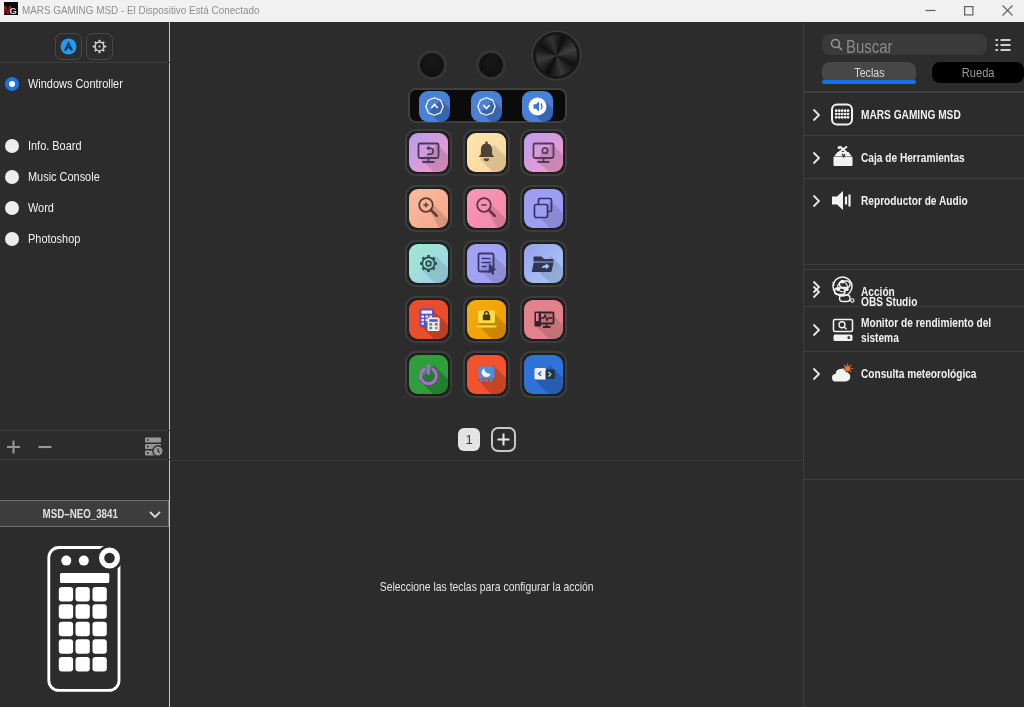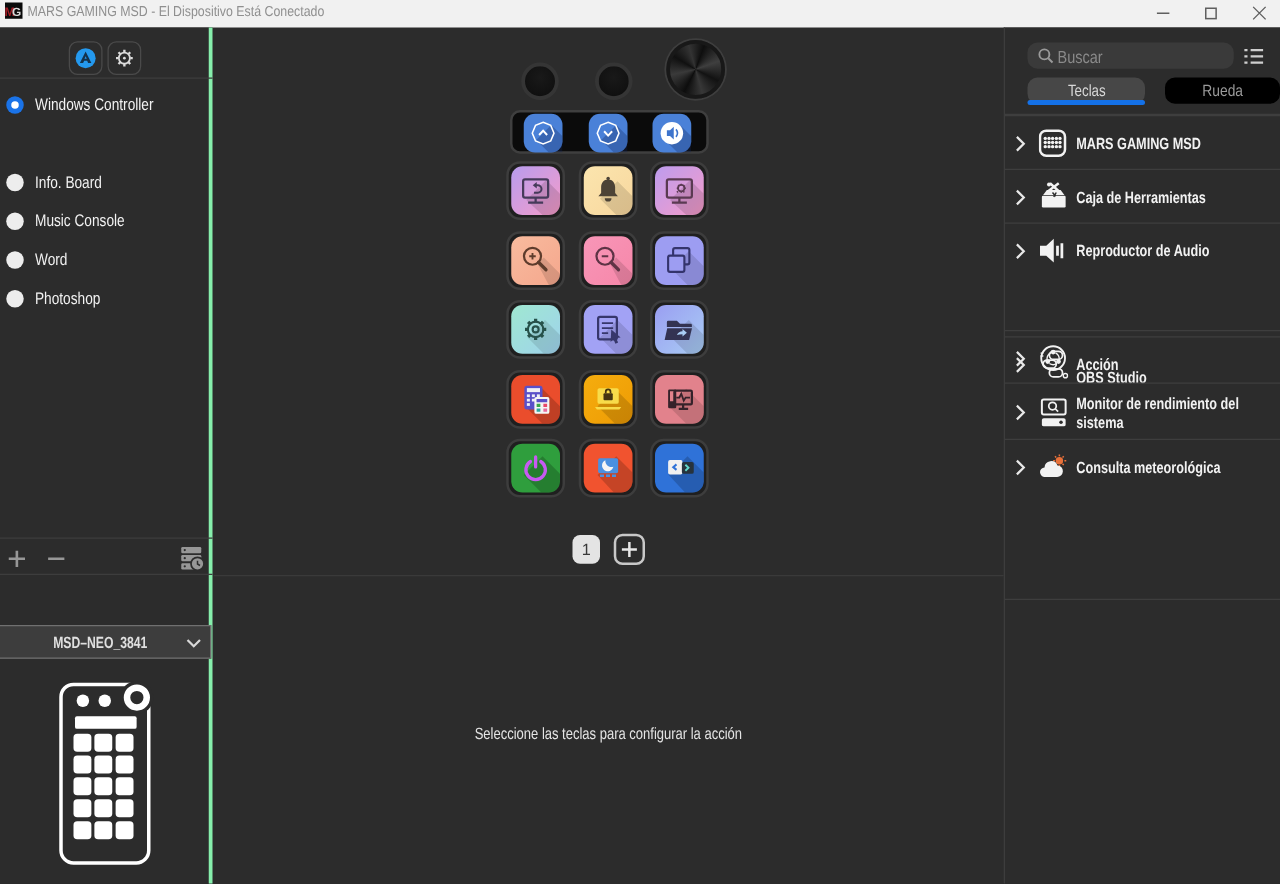--- a/index.html
+++ b/index.html
@@ -2,21 +2,21 @@
 <html><head>
 <meta charset="utf-8">
 <style>
 html,body{margin:0;padding:0;}
 body{width:1024px;height:707px;overflow:hidden;background:#2c2c2c;font-family:"Liberation Sans",sans-serif;position:relative;}
 
 #titlebar{position:absolute;left:0;top:0;width:1024px;height:22px;background:#f1f1f1;}
 #appicon{position:absolute;left:4px;top:3px;width:15px;height:15px;background:#0a0a0a;}
 #title{position:absolute;left:22px;top:4px;font-size:11.5px;color:#8f8f8f;}
 
-#leftbar{position:absolute;left:0;top:22px;width:170px;height:685px;background:#2c2c2c;border-right:3px solid #86efac;box-sizing:border-box;}
+#leftbar{position:absolute;left:0;top:22px;width:170px;height:685px;background:#2c2c2c;border-right:1px solid #86efac;box-sizing:border-box;}
 .topbtn{position:absolute;width:27px;height:27px;border:1px solid #4a4a4a;border-radius:7px;box-sizing:border-box;}
 #sep1{position:absolute;left:0;top:40px;width:170px;height:1px;background:#3d3d3d;}
 .radio-item{position:absolute;left:0;width:170px;height:20px;}
 .radio-circle{position:absolute;left:5px;top:3px;width:14px;height:14px;border-radius:50%;background:#ededed;}
 .radio-circle.sel{background:#1a73e8;}
 .radio-circle.sel::after{content:"";position:absolute;left:4px;top:4px;width:6px;height:6px;border-radius:50%;background:#fff;}
 .radio-label{position:absolute;left:28px;top:2px;font-size:13.5px;color:#f2f2f2;}
 #tools-row{position:absolute;left:0;top:408px;width:170px;height:30px;border-top:1px solid #3d3d3d;border-bottom:1px solid #3d3d3d;box-sizing:border-box;color:#999;}
 #dispositivo{position:absolute;left:0;top:452px;width:170px;text-align:center;font-size:16px;font-weight:bold;color:#fff;margin-top:28px;}
 #dropdown{position:absolute;left:-1px;top:478px;width:170px;height:27px;background:#3d3d3d;border:1px solid #707070;box-sizing:border-box;}
@@ -28,21 +28,21 @@
 .bluekey{position:absolute;top:69px;width:31px;height:31px;border-radius:9px;background:#4a81d8;}
 .gridframe{position:absolute;width:47px;height:47px;border:2px solid #3d3d3d;border-radius:11px;background:#1f1f1f;box-sizing:border-box;}
 .gridkey{position:absolute;width:39px;height:39px;border-radius:9px;overflow:hidden;}
 #pag1{position:absolute;left:287px;top:406px;width:22px;height:23px;background:#e4e4e4;border-radius:6px;color:#3a3a3a;font-size:13px;text-align:center;line-height:23px;}
 #pag2{position:absolute;left:320px;top:405px;width:25px;height:25px;border:2px solid #c8c8c8;border-radius:7px;box-sizing:border-box;}
 #centersep{position:absolute;left:0;top:438px;width:632px;height:1px;background:#3a3a3a;}
 #hint{position:absolute;left:0;top:557px;width:632px;text-align:center;font-size:13px;color:#e4e4e4;}
 
 #rightbar{position:absolute;left:803px;top:22px;width:221px;height:685px;background:#2c2c2c;border-left:1px solid #3d3d3d;box-sizing:border-box;}
 #searchbox{position:absolute;left:18px;top:12px;width:165px;height:21px;background:#3a3a3a;border-radius:8px;}
-#searchbox>span{position:absolute;left:24px;top:3px;font-size:14px;color:#8a8a8a;}
+#searchbox>span{position:absolute;left:24px;top:3px;font-size:18px;color:#8a8a8a;}
 #tab1{position:absolute;left:18px;top:40px;width:94px;height:21px;background:#474747;border-radius:8px;color:#d8d8d8;font-size:13px;text-align:center;line-height:21px;}
 #tab1u{position:absolute;left:18px;top:58px;width:94px;height:4px;background:#1471e8;border-radius:2px;}
 #tab2{position:absolute;left:128px;top:40px;width:92px;height:21px;background:#000000;border-radius:8px;color:#9a9a9a;font-size:13px;text-align:center;line-height:21px;}
 .rrow{position:absolute;left:0;width:221px;border-top:1px solid #3e3e3e;}
 .rchev{position:absolute;left:8px;color:#e8e8e8;}
 .ricon{position:absolute;left:27px;}
 .rlabel{position:absolute;left:57px;font-size:13px;font-weight:bold;color:#f2f2f2;white-space:nowrap;}
 .rlabel span{display:inline-block;transform:scaleX(0.78);transform-origin:0 50%;}
 .sxl{display:inline-block;transform:scaleX(0.81);transform-origin:0 50%;white-space:nowrap;}
 .sxc{display:inline-block;transform:scaleX(0.8);transform-origin:50% 50%;white-space:nowrap;}

